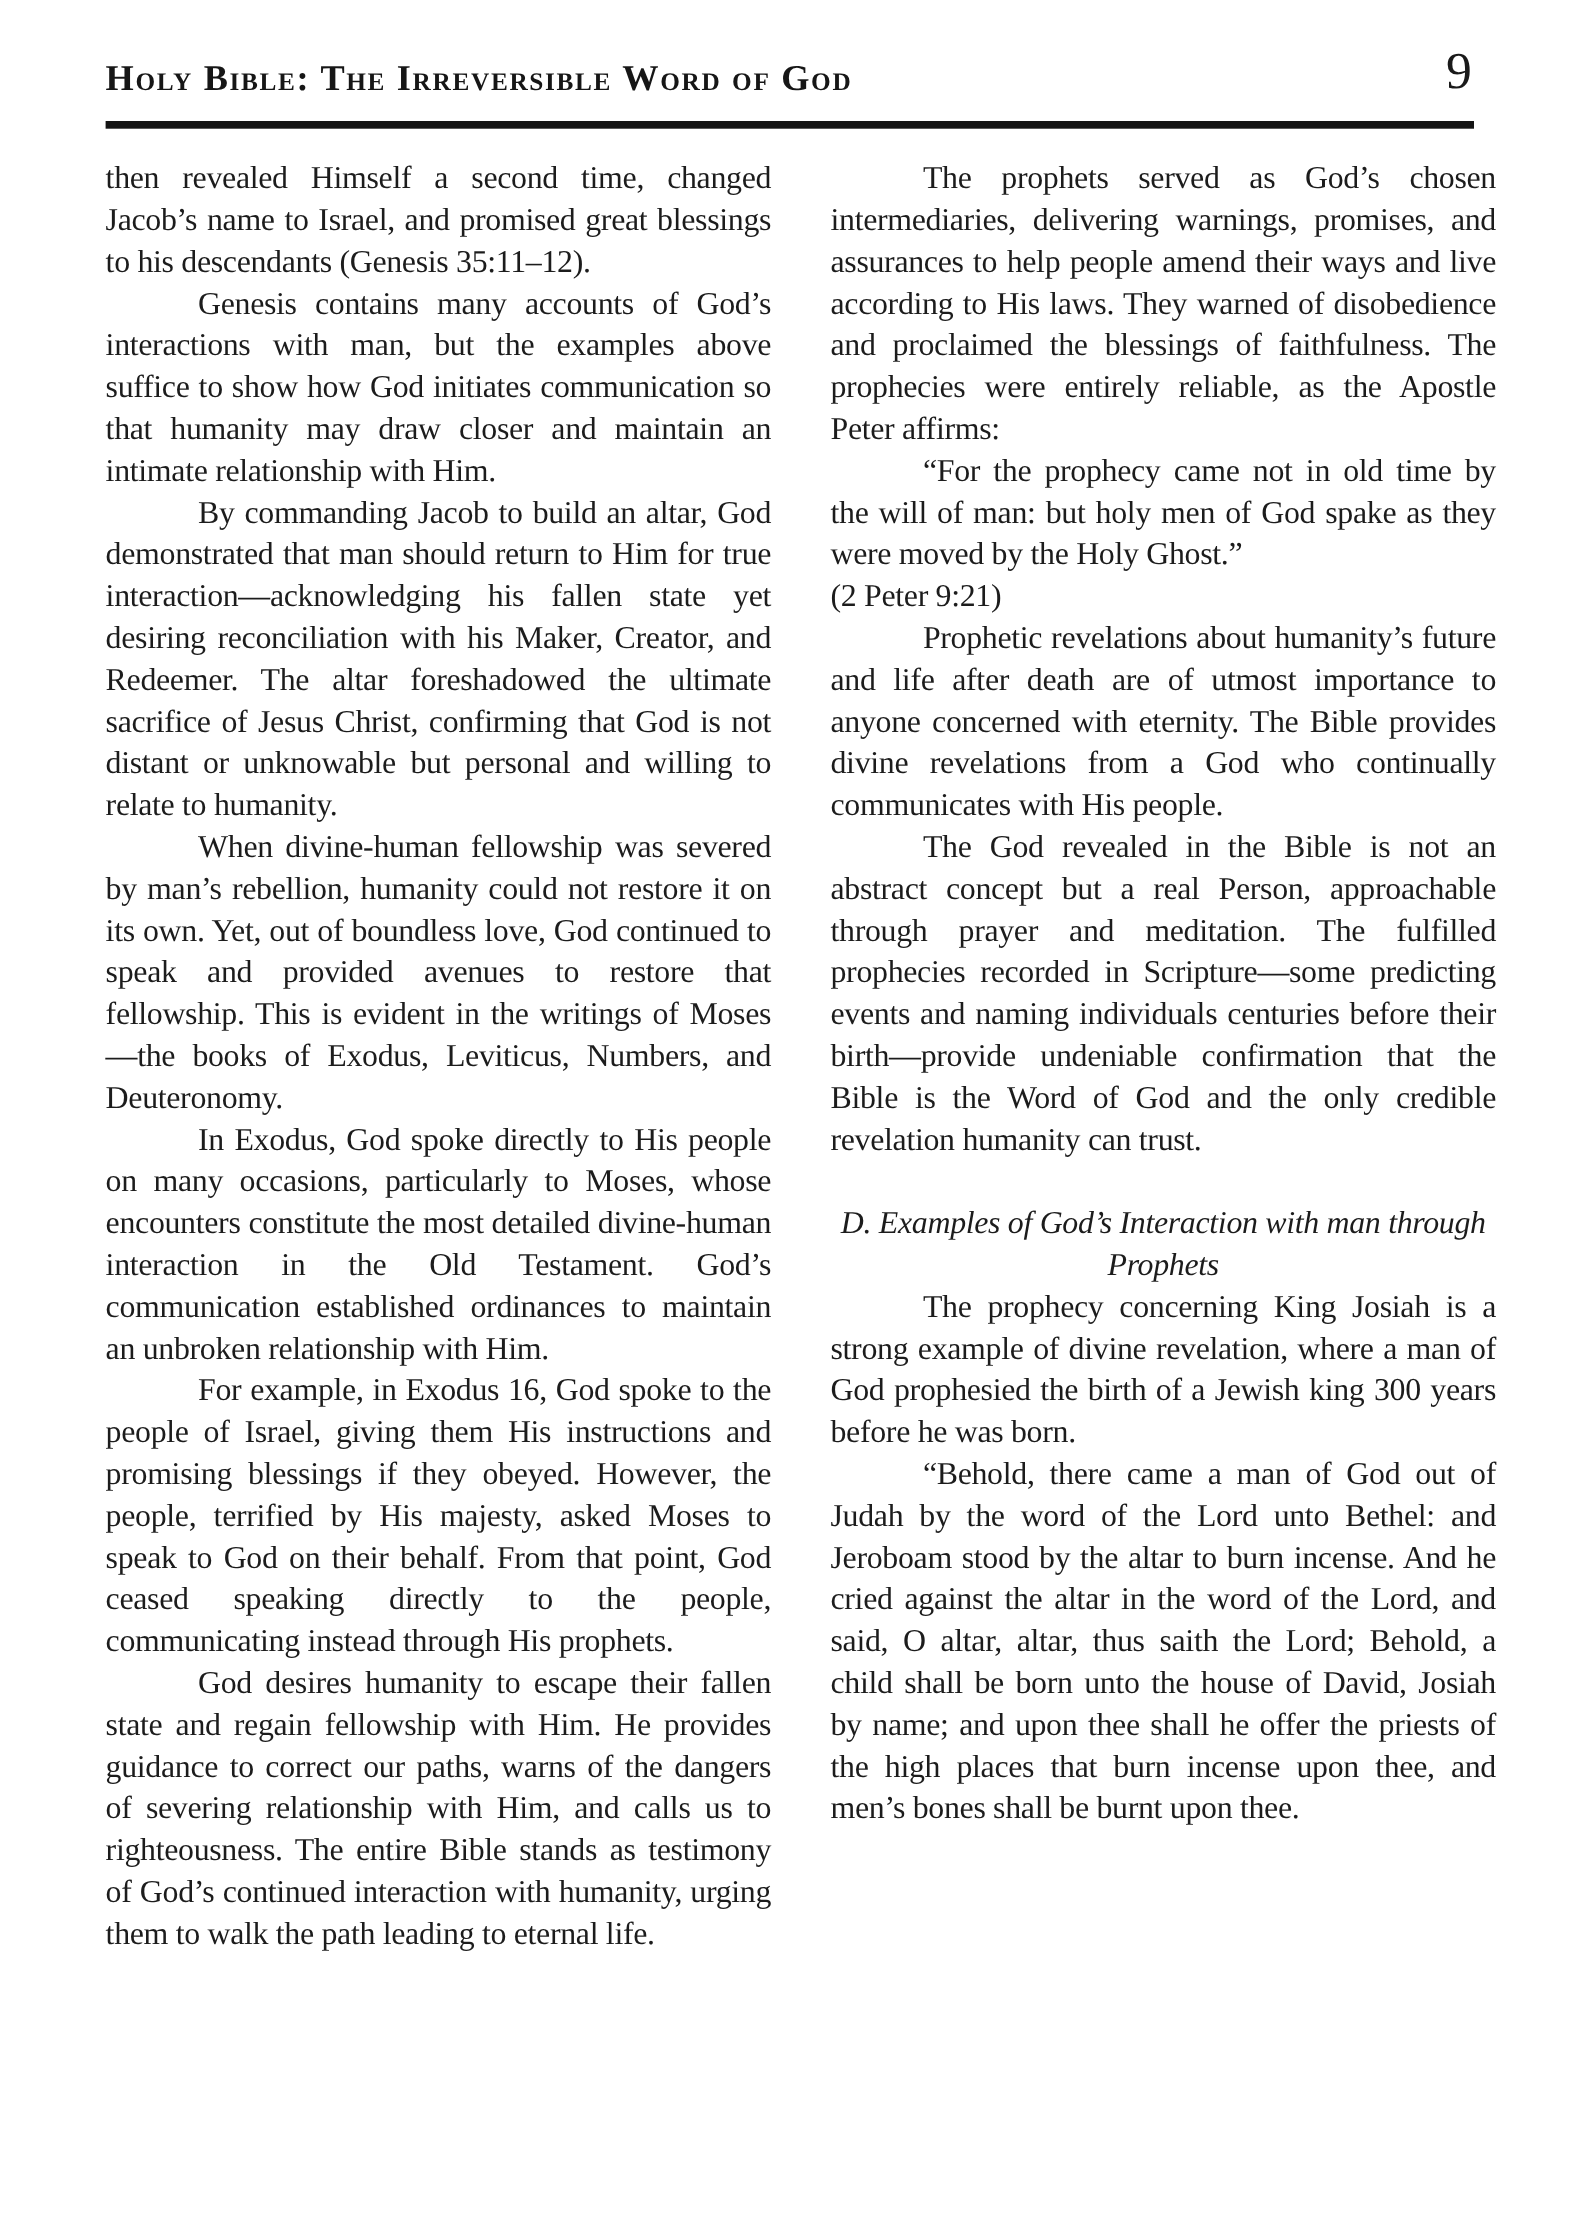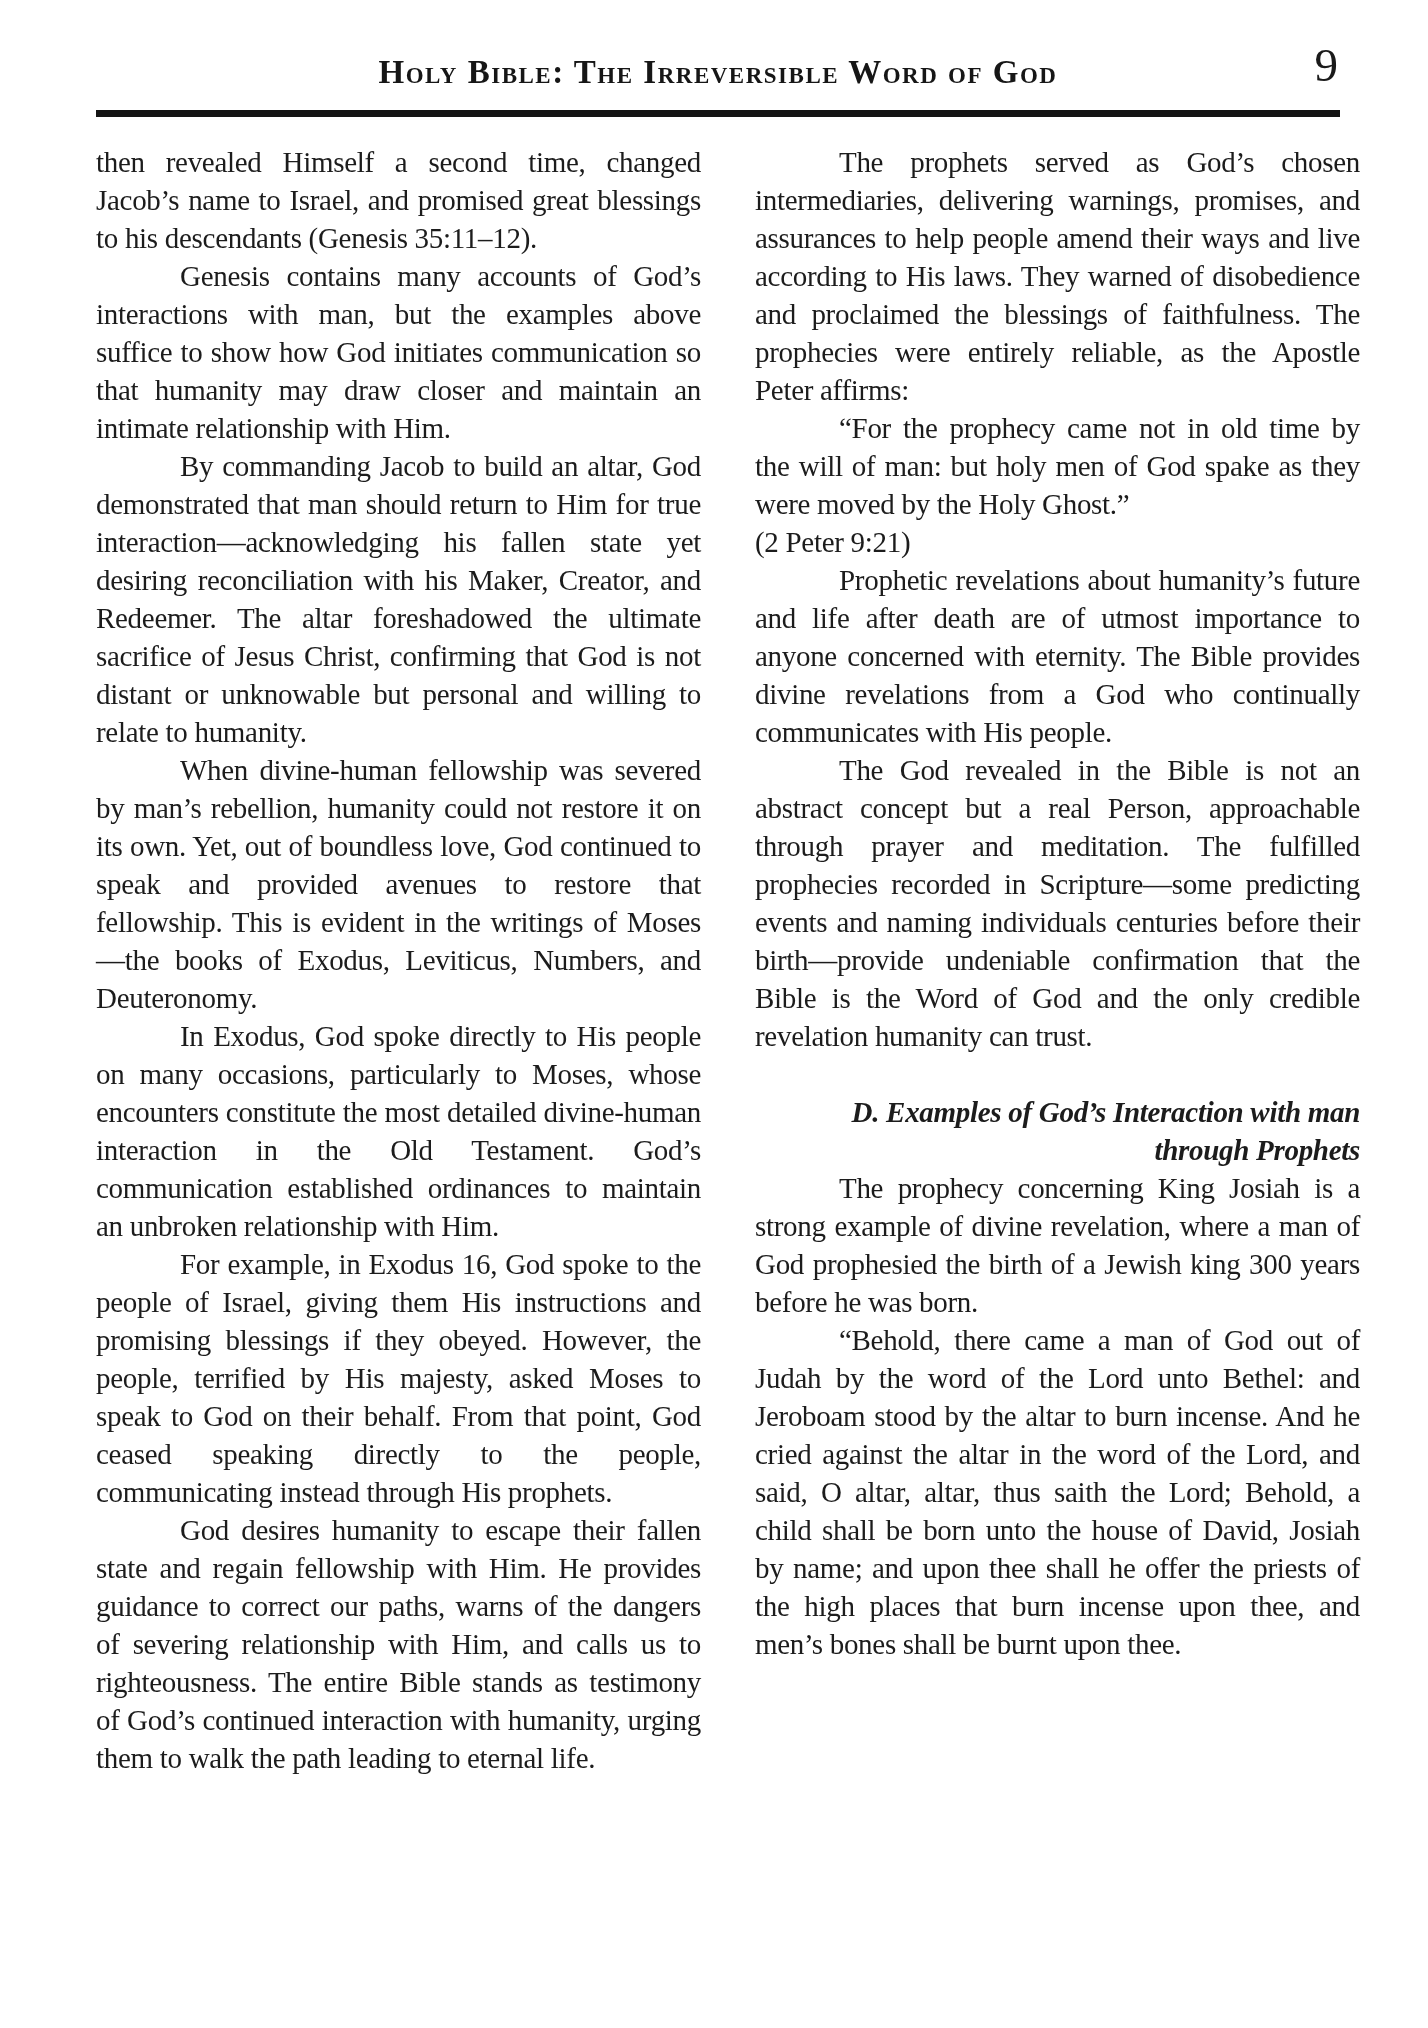--- a/index.html
+++ b/index.html
@@ -13,21 +13,21 @@
     font-family: "Liberation Serif", "DejaVu Serif", serif;
     color: #1c1c1c;
   }
   .header {
     position: relative;
     margin: 0 88px 0 96px;
     padding-top: 50px;
     height: 46px;
   }
   .running-title {
-    text-align: center;
+    text-align: left;
     font-variant: small-caps;
     font-weight: bold;
     font-size: 33px;
     line-height: 44px;
     letter-spacing: 1.5px;
     color: #161616;
   }
   .page-number {
     position: absolute;
     right: 2px;
@@ -51,24 +51,24 @@
     width: 605px;
     font-size: 29px;
     line-height: 38px;
     letter-spacing: -0.3px;
     text-align: justify;
   }
   .col p { margin: 0; }
   p.indent   { text-indent: 84px; }
   p.noindent { text-indent: 0; }
   p.heading {
-    font-weight: bold;
+    font-weight: normal;
     font-style: italic;
     text-indent: 0;
-    text-align: right;
+    text-align: center;
     margin-top: 38px;
   }
 </style>
 </head>
 <body>
 
 <div class="page">
   <div class="header">
     <div class="running-title">Holy Bible: The Irreversible Word of God</div>
     <div class="page-number">9</div>

